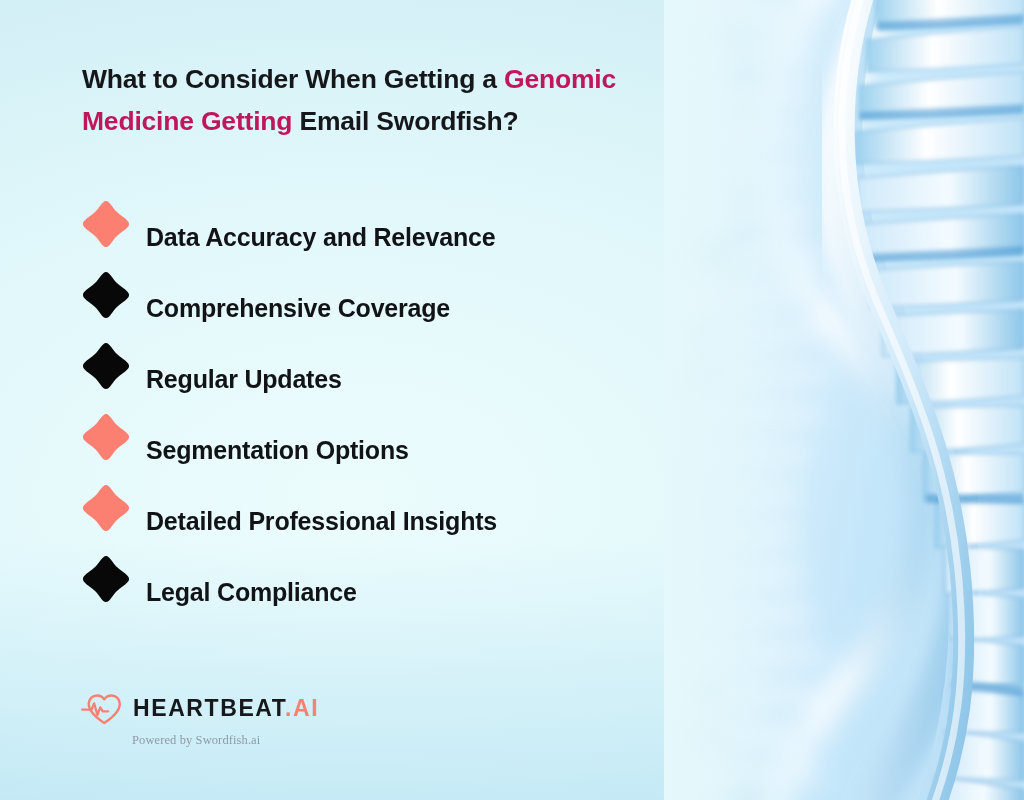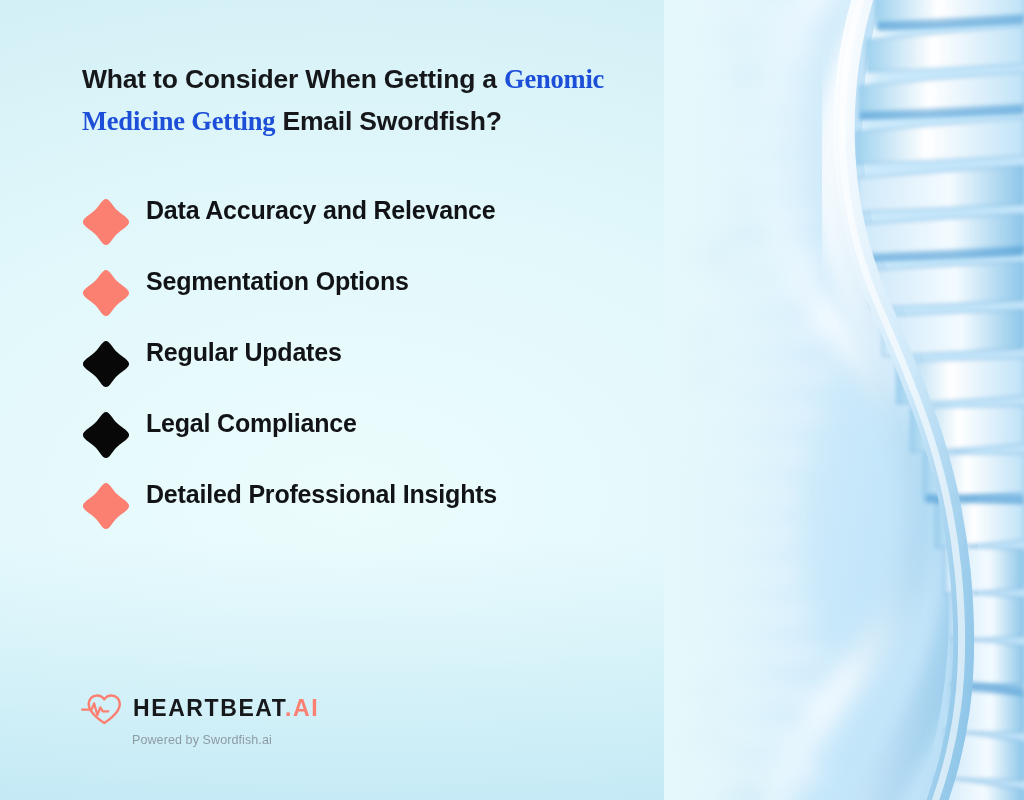--- a/index.html
+++ b/index.html
@@ -39,25 +39,25 @@
   #dna-art svg{ position:absolute; inset:0; }
 
   
   #content{ position:absolute; inset:0; z-index:20; }
 
   #headline{
     position:absolute; left:82px; top:58px; width:680px;
     font-size:26.5px; font-weight:bold; line-height:42px;
     color:#15171a; letter-spacing:-.2px;
   }
-  #headline .accent{ color:#1d4ed8;font-family:Liberation Serif, serif; }
+  #headline .accent{ color:#be185d; }
 
   #bullet-list{ position:absolute; left:82px; top:198px; }
   .bullet-row{
-    display:flex; align-items:flex-start;
+    display:flex; align-items:flex-end;
     height:52px; margin-bottom:19px;
   }
   .bullet-icon{
     width:48px; height:50px; flex:0 0 48px; margin-right:16px;
   }
   .bullet-label{
     font-size:25px; font-weight:bold; color:#111316;
     letter-spacing:-.2px; line-height:1;
   }
 
@@ -65,21 +65,21 @@
   #logo{ position:absolute; left:80px; top:690px; }
   #logo .lockup{ display:flex; align-items:center; }
   #logo .heart-icon{ width:42px; height:36px; margin-right:11px; flex:0 0 42px; }
   #logo .wordmark{
     font-size:23px; font-weight:bold; letter-spacing:1.6px; color:#16181b;
     line-height:1; white-space:nowrap;
   }
   #logo .wordmark .dot-ai{ color:#fb8072; }
   #logo .tagline{
     margin-top:7px; margin-left:52px;
-    font-size:12.5px; color:#8d9ba3; letter-spacing:.1px; white-space:nowrap;
+    font-size:12.5px; color:#8d9ba3; letter-spacing:.1px; white-space:nowrap;font-family:Liberation Serif, serif;
   }
 </style>
 </head>
 <body>
 
 <div id="bg-base"></div>
 <div id="bg-tint-bottom"></div>
 
 <div id="dna-art">
   <div class="wash"></div>
@@ -213,55 +213,63 @@
 
     <li class="bullet-row">
       <span class="bullet-icon">
         <svg viewBox="0 0 100 100">
             <path d="M50 2 C58 2 63 16 74 26 C85 36 98 42 98 50 C98 58 85 64 74 74 C63 84 58 98 50 98 C42 98 37 84 26 74 C15 64 2 58 2 50 C2 42 15 36 26 26 C37 16 42 2 50 2 Z" fill="#FB8072"></path>
           </svg>
       </span>
       <span class="bullet-label">Data Accuracy and Relevance</span>
     </li>
 
+    <li class="bullet-row">
+      <span class="bullet-icon">
+        <svg viewBox="0 0 100 100">
+            <path d="M50 2 C58 2 63 16 74 26 C85 36 98 42 98 50 C98 58 85 64 74 74 C63 84 58 98 50 98 C42 98 37 84 26 74 C15 64 2 58 2 50 C2 42 15 36 26 26 C37 16 42 2 50 2 Z" fill="#080808"></path>
+          </svg>
+      </span>
+      <span class="bullet-label">Comprehensive Coverage</span>
+    </li>
+
+    <li class="bullet-row">
+      <span class="bullet-icon">
+        <svg viewBox="0 0 100 100">
+            <path d="M50 2 C58 2 63 16 74 26 C85 36 98 42 98 50 C98 58 85 64 74 74 C63 84 58 98 50 98 C42 98 37 84 26 74 C15 64 2 58 2 50 C2 42 15 36 26 26 C37 16 42 2 50 2 Z" fill="#080808"></path>
+          </svg>
+      </span>
+      <span class="bullet-label">Regular Updates</span>
+    </li>
 
     <li class="bullet-row">
       <span class="bullet-icon">
         <svg viewBox="0 0 100 100">
             <path d="M50 2 C58 2 63 16 74 26 C85 36 98 42 98 50 C98 58 85 64 74 74 C63 84 58 98 50 98 C42 98 37 84 26 74 C15 64 2 58 2 50 C2 42 15 36 26 26 C37 16 42 2 50 2 Z" fill="#FB8072"></path>
           </svg>
       </span>
       <span class="bullet-label">Segmentation Options</span>
     </li>
 
     <li class="bullet-row">
       <span class="bullet-icon">
         <svg viewBox="0 0 100 100">
+            <path d="M50 2 C58 2 63 16 74 26 C85 36 98 42 98 50 C98 58 85 64 74 74 C63 84 58 98 50 98 C42 98 37 84 26 74 C15 64 2 58 2 50 C2 42 15 36 26 26 C37 16 42 2 50 2 Z" fill="#FB8072"></path>
+          </svg>
+      </span>
+      <span class="bullet-label">Detailed Professional Insights</span>
+    </li>
+
+    <li class="bullet-row">
+      <span class="bullet-icon">
+        <svg viewBox="0 0 100 100">
             <path d="M50 2 C58 2 63 16 74 26 C85 36 98 42 98 50 C98 58 85 64 74 74 C63 84 58 98 50 98 C42 98 37 84 26 74 C15 64 2 58 2 50 C2 42 15 36 26 26 C37 16 42 2 50 2 Z" fill="#080808"></path>
           </svg>
       </span>
-      <span class="bullet-label">Regular Updates</span>
-    </li>
-
-    <li class="bullet-row">
-      <span class="bullet-icon">
-        <svg viewBox="0 0 100 100">
-            <path d="M50 2 C58 2 63 16 74 26 C85 36 98 42 98 50 C98 58 85 64 74 74 C63 84 58 98 50 98 C42 98 37 84 26 74 C15 64 2 58 2 50 C2 42 15 36 26 26 C37 16 42 2 50 2 Z" fill="#080808"></path>
-          </svg>
-      </span>
       <span class="bullet-label">Legal Compliance</span>
-    </li>
-
-    <li class="bullet-row">
-      <span class="bullet-icon">
-        <svg viewBox="0 0 100 100">
-            <path d="M50 2 C58 2 63 16 74 26 C85 36 98 42 98 50 C98 58 85 64 74 74 C63 84 58 98 50 98 C42 98 37 84 26 74 C15 64 2 58 2 50 C2 42 15 36 26 26 C37 16 42 2 50 2 Z" fill="#FB8072"></path>
-          </svg>
-      </span>
-      <span class="bullet-label">Detailed Professional Insights</span>
     </li>
 
   </ul>
 
   <div id="logo">
     <div class="lockup">
       <span class="heart-icon">
         <svg viewBox="0 0 58 50">
           <path d="M33.5 45.5 C33.5 45.5 12 33 12 19.5 C12 12.6 17.2 7.5 23.6 7.5 C27.6 7.5 31.2 9.6 33.5 12.8 C35.8 9.6 39.4 7.5 43.4 7.5 C49.8 7.5 55 12.6 55 19.5 C55 33 33.5 45.5 33.5 45.5 Z" fill="none" stroke="#FB8072" stroke-width="3.4" stroke-linejoin="round"></path>
           <path d="M3 27 L16 27 L19.5 18.5 L24 34.5 L28 24 L31.5 29.5 L39 29.5" fill="none" stroke="#FB8072" stroke-width="3.2" stroke-linecap="round" stroke-linejoin="round"></path>

